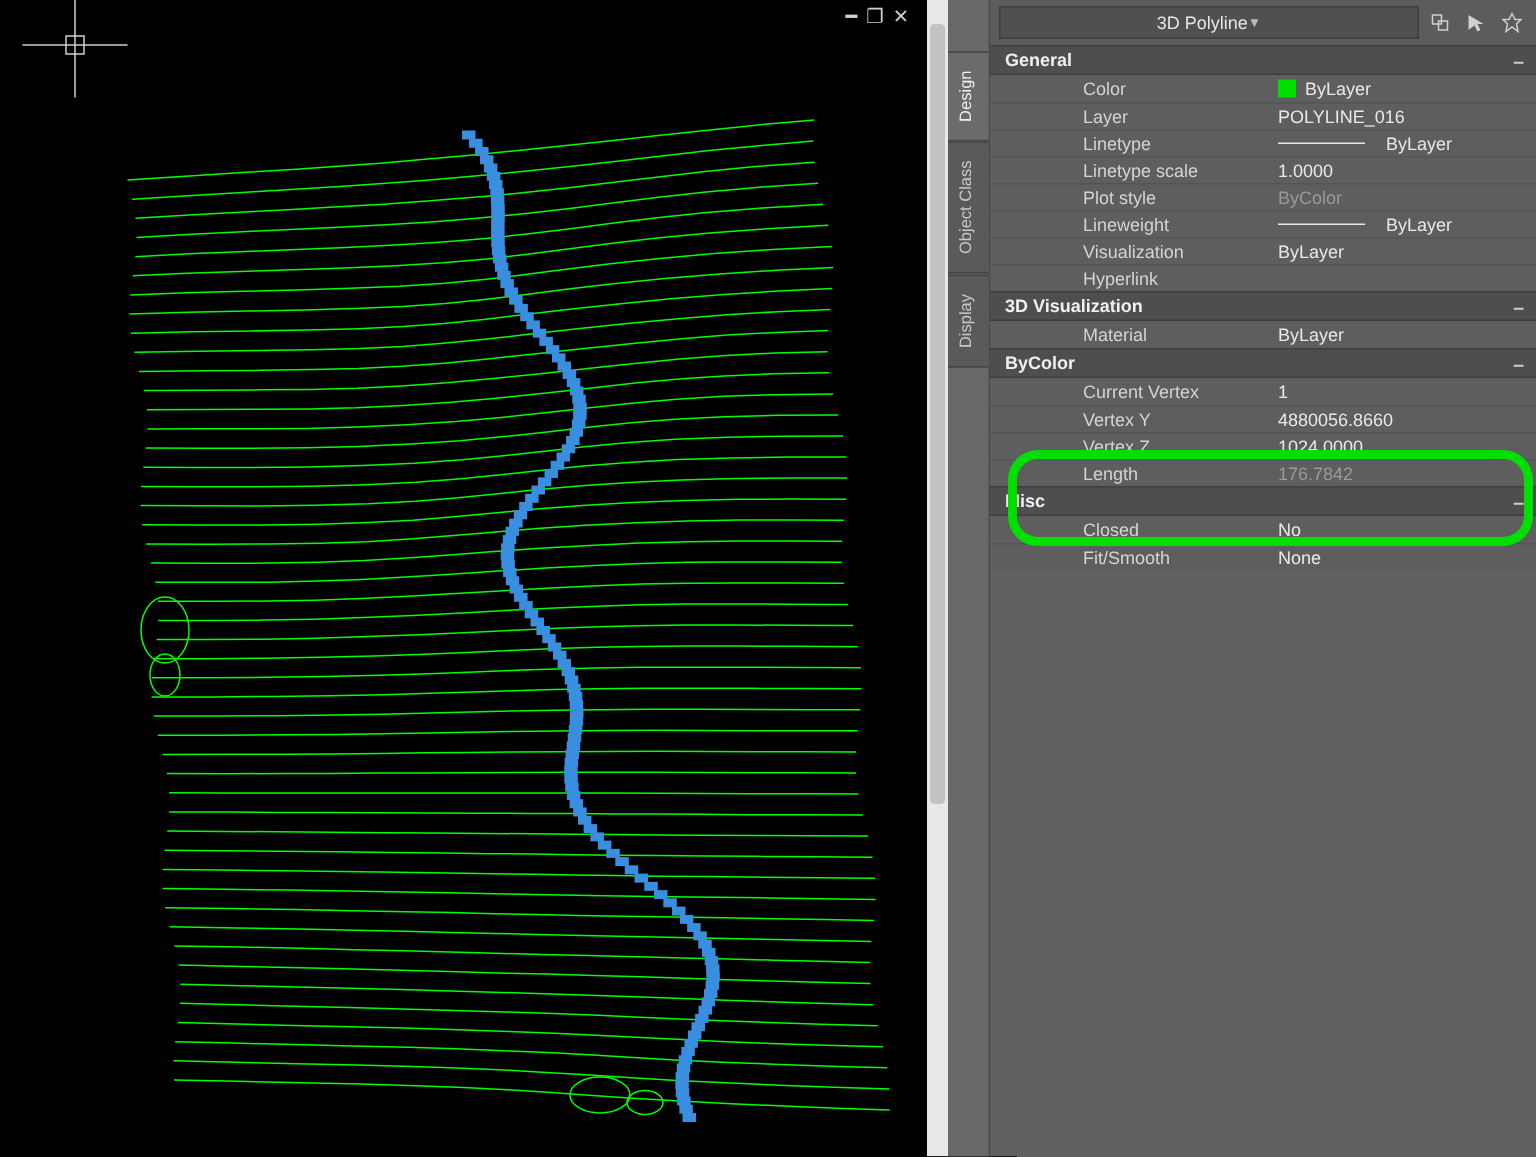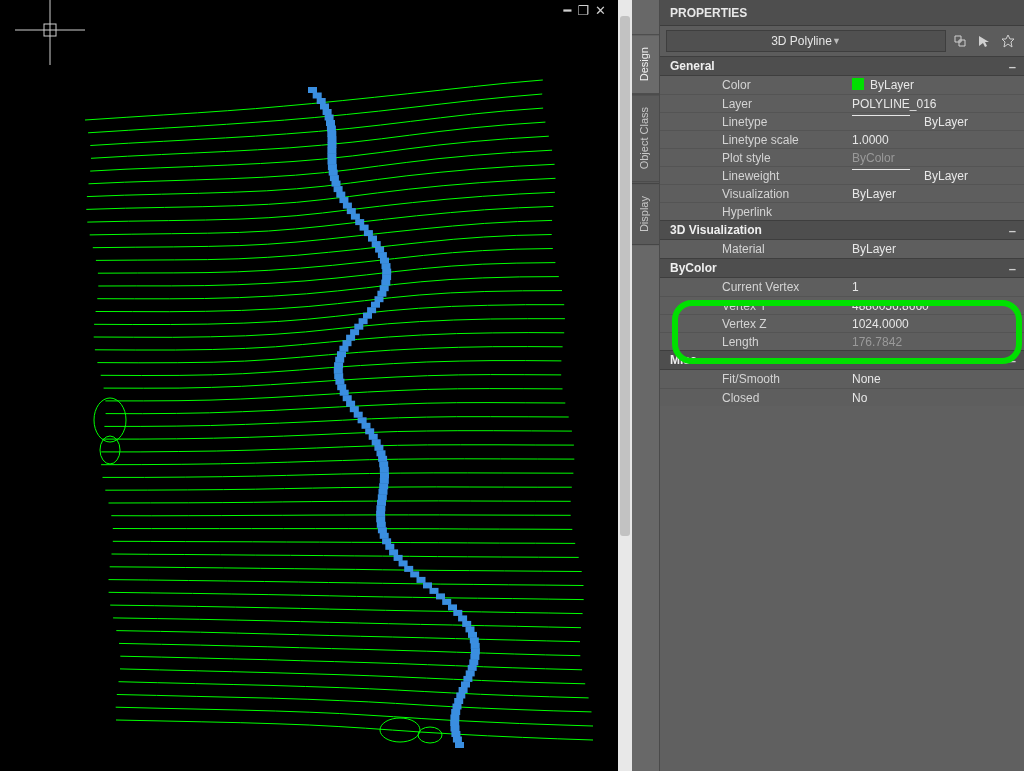--- a/index.html
+++ b/index.html
@@ -162,21 +162,21 @@
     width: 130px;
     color: #d4d4d4;
     font-size: 12px;
     margin-left: 36px;
   }
   .prop-value {
     flex: 1;
     color: #e8e8e8;
     font-size: 12px;
     display: flex;
-    align-items: flex-start;
+    align-items: center;
     gap: 6px;
   }
   .color-swatch {
     width: 12px; height: 12px;
     background: #00e000;
     display: inline-block;
   }
   .ltype-preview {
     width: 58px;
     border-top: 1px solid #e6e6e6;
@@ -392,21 +392,20 @@
 <div class="props">
 
   <div class="props-tabs">
     <div class="vtab active">Design</div>
     <div class="vtab">Object Class</div>
     <div class="vtab">Display</div>
   </div>
 
   <div class="props-body">
 
-    <div class="props-title">PROPERTIES</div>
 
     <div class="obj-row">
       <div class="obj-select">
         <span>3D Polyline</span>
         <span class="caret">▼</span>
       </div>
       <div class="obj-icon">
         <svg width="14" height="14" viewBox="0 0 14 14">
             <path d="M2 2 L8 2 L8 8 L2 8 Z M6 6 L12 6 L12 12 L6 12 Z" fill="none" stroke="#d0d0d0" stroke-width="1"></path>
           </svg>
@@ -504,25 +503,25 @@
         <div class="prop-value">176.7842</div>
       </div>
     </div>
 
     <div class="section">
       <div class="sec-header">
         <span>Misc</span>
         <span class="collapse">–</span>
       </div>
       <div class="prop-row">
+        <div class="prop-label">Closed</div>
+        <div class="prop-value">No</div>
+      </div>
+      <div class="prop-row">
         <div class="prop-label">Fit/Smooth</div>
         <div class="prop-value">None</div>
       </div>
-      <div class="prop-row">
-        <div class="prop-label">Closed</div>
-        <div class="prop-value">No</div>
-      </div>
     </div>
 
   </div>
 </div>
 
 <div class="highlight-box" style="left:672px; top:300px; width:350px; height:64px;"></div>
 
 </body></html>

